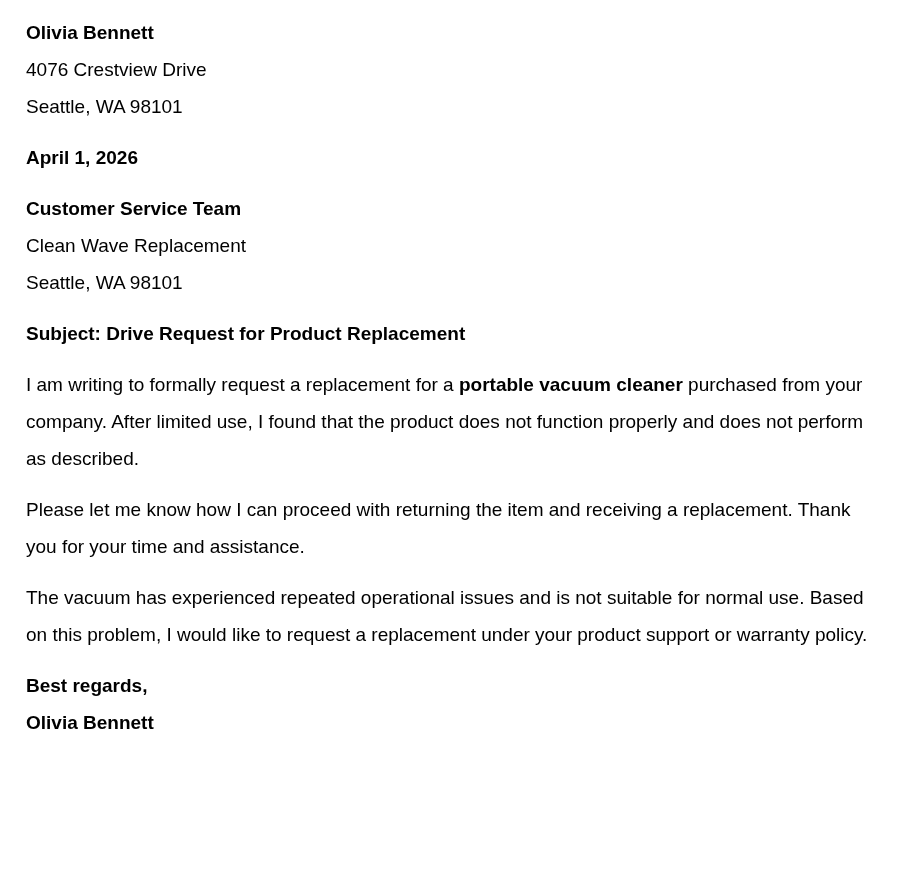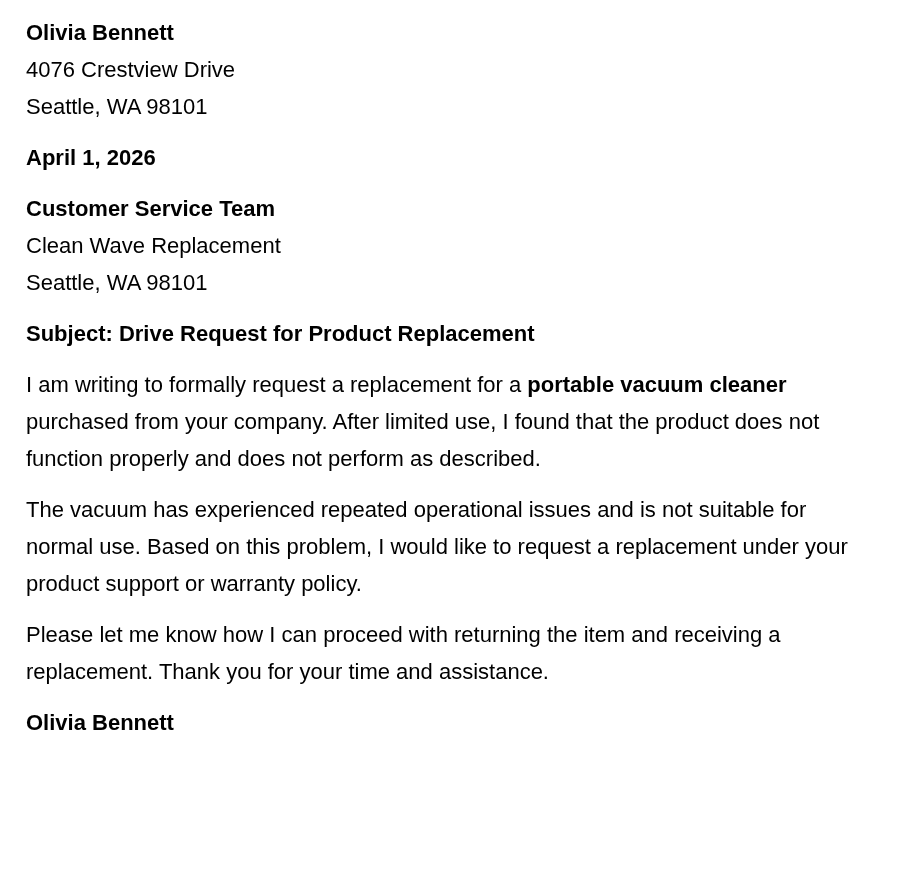--- a/index.html
+++ b/index.html
@@ -8,21 +8,21 @@
     background: #ffffff;
   }
   .page {
     position: relative;
     width: 900px;
     height: 853px;
     box-sizing: border-box;
     background: #ffffff;
     color: #000000;
     font-family: "Liberation Sans", sans-serif;
-    font-size: 22px;
+    font-size: 19px;
     line-height: 37px;
     padding: 14px 22px 0 26px;
     overflow: hidden;
   }
   .block {
     margin: 0 0 14px 0;
   }
   .line {
     display: block;
   }
@@ -51,21 +51,22 @@
     <span class="line">Seattle, WA 98101</span>
   </div>
 
   <div class="block">
     <span class="line bold">Subject: Drive Request for Product Replacement</span>
   </div>
 
 
   <div class="block"><span>I am writing to formally request a replacement for a </span><span class="bold">portable vacuum cleaner</span><span> purchased from your company. After limited use, I found that the product does not function properly and does not perform as described.</span></div>
 
+  <div class="block"><span>Please let me know how I can proceed with returning the item and receiving a replacement. Thank you for your time and assistance.</span></div>
+
   <div class="block"><span>The vacuum has experienced repeated operational issues and is not suitable for normal use. Based on this problem, I would like to request a replacement under your product support or warranty policy.</span></div>
 
-  <div class="block"><span>Please let me know how I can proceed with returning the item and receiving a replacement. Thank you for your time and assistance.</span></div>
-
   <div class="block">
+    <span class="line bold">Best regards,</span>
     <span class="line bold">Olivia Bennett</span>
   </div>
 
 </div>
 
 </body></html>

